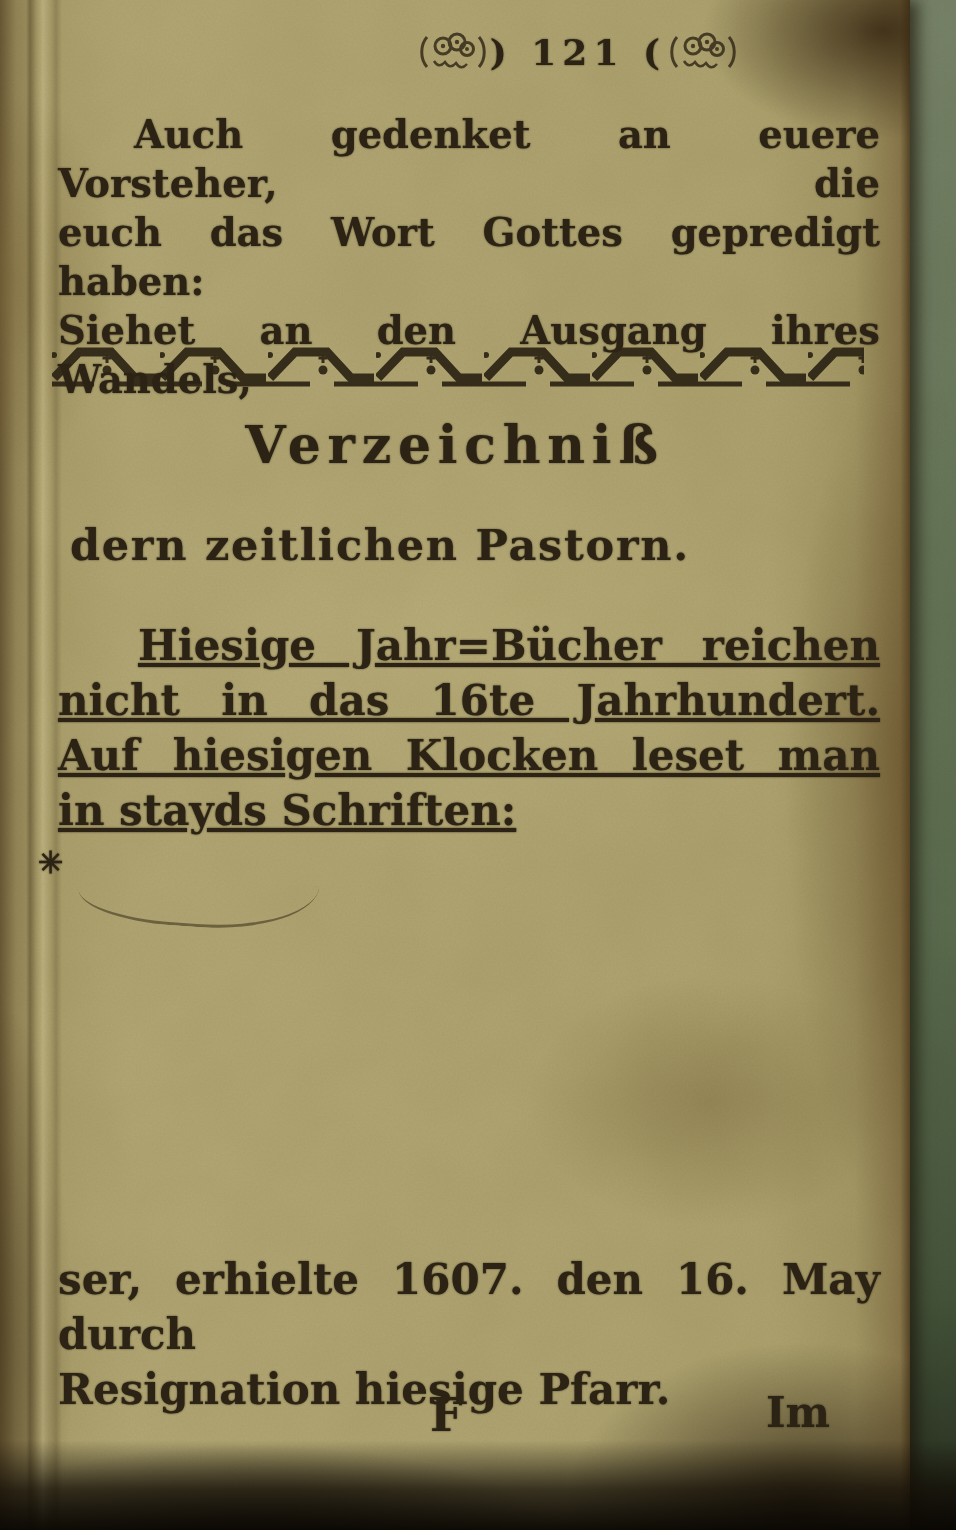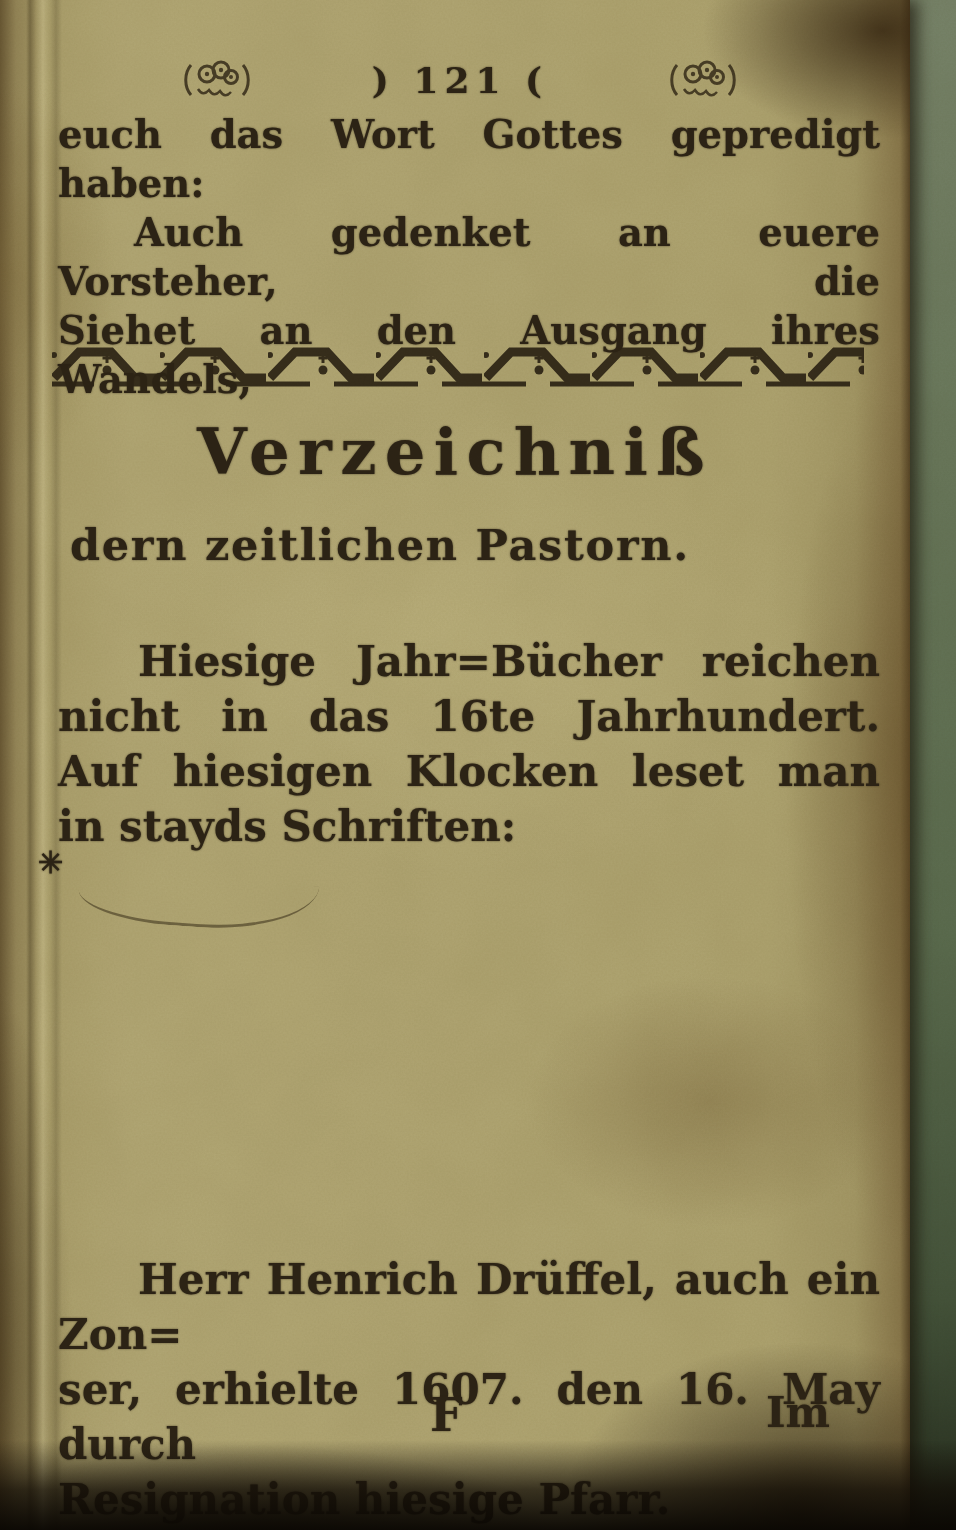--- a/index.html
+++ b/index.html
@@ -38,34 +38,34 @@
     pointer-events:none;
   }
   .grain{position:absolute;top:0;left:0;mix-blend-mode:multiply;opacity:.5;pointer-events:none;}
 
   
   .ink{color:#2e2517;text-shadow:0 0 2px rgba(46,37,23,.75);font-weight:bold;}
   .abs{position:absolute;}
   .jline{display:block;text-align:justify;text-align-last:justify;}
   .lline{display:block;text-align:left;}
 
-  .header-row{top:56px;left:180px;width:560px;display:flex;justify-content:space-between;align-items:center;}
+  .header-row{top:28px;left:180px;width:560px;display:flex;justify-content:flex-end;align-items:center;}
   .pagenum{font-size:36px;letter-spacing:6px;}
 
   .epigraph{top:110px;left:58px;width:822px;font-size:38.5px;line-height:49px;}
   .epigraph .indent{text-indent:76px;}
 
   .rule-wrap{top:343px;left:52px;width:812px;height:46px;opacity:.92;}
 
-  .title{top:414px;left:70px;width:770px;text-align:center;font-size:64px;letter-spacing:.13em;}
+  .title{top:414px;left:70px;width:770px;text-align:center;font-size:52px;letter-spacing:.13em;}
   .subtitle{top:520px;left:70px;width:770px;font-size:43px;letter-spacing:.04em;}
 
   .para{left:58px;width:822px;font-size:42px;line-height:55px;}
   .para .indent{text-indent:80px;}
-  .p1{top:634px;}
+  .p1{top:618px;text-decoration:underline;}
   .p2{top:1108px;}
   .p3{top:1252px;}
 
   .inscription{top:852px;left:58px;width:822px;font-size:39px;line-height:48px;}
   .ins-line{display:block;}
   .ins-0{padding-left:196px;}
   .ins-1{padding-left:134px;}
   .ins-2{padding-left:168px;}
   .ins-3{padding-left:62px;}
   .ins-4{padding-left:28px;}
@@ -112,22 +112,22 @@
         </g>
         <g fill="#382e1b" opacity=".85">
           <circle cx="27" cy="18" r="2.2"></circle>
             <circle cx="41" cy="14" r="2.2"></circle>
             <circle cx="51" cy="21" r="2"></circle>
         </g>
       </svg>
     </div>
 
     <div class="abs epigraph ink">
+      <span class="jline indent">Auch gedenket an euere Vorsteher, die</span>
       <span class="jline">euch das Wort Gottes gepredigt haben:</span>
-      <span class="jline indent">Auch gedenket an euere Vorsteher, die</span>
       <span class="jline">Siehet an den Ausgang ihres Wandels,</span>
     </div>
 
     <div class="abs rule-wrap">
       <svg width="812" height="46" viewBox="0 0 812 46">
         <defs>
           <pattern id="zzp" width="108" height="46" patternUnits="userSpaceOnUse">
             <path d="M2 35 L27 9 H59 L83 35 H106" fill="none" stroke="#2e2516" stroke-width="9"></path>
             <path d="M0 41 H42 M66 41 H108" stroke="#2e2516" stroke-width="5"></path>
             <circle cx="55" cy="27" r="4.5" fill="#2e2516"></circle>
@@ -148,21 +148,20 @@
       <span class="jline">Auf hiesigen Klocken leset man</span>
       <span class="lline">in stayds Schriften:</span>
     </div>
 
     <div class="abs margin-mark ink">✳</div>
     <div class="abs pen-stroke"></div>
 
 
 
     <div class="abs para p3 ink">
-      <span class="jline indent">Herr Henrich Drüffel, auch ein Zon=</span>
       <span class="jline">ser, erhielte 1607. den 16. May durch</span>
       <span class="lline">Resignation hiesige Pfarr.</span>
     </div>
 
     <div class="abs footer-row">
       <span class="ink sig">F</span>
       <span class="ink catchword">Im</span>
     </div>
 
   </div>

